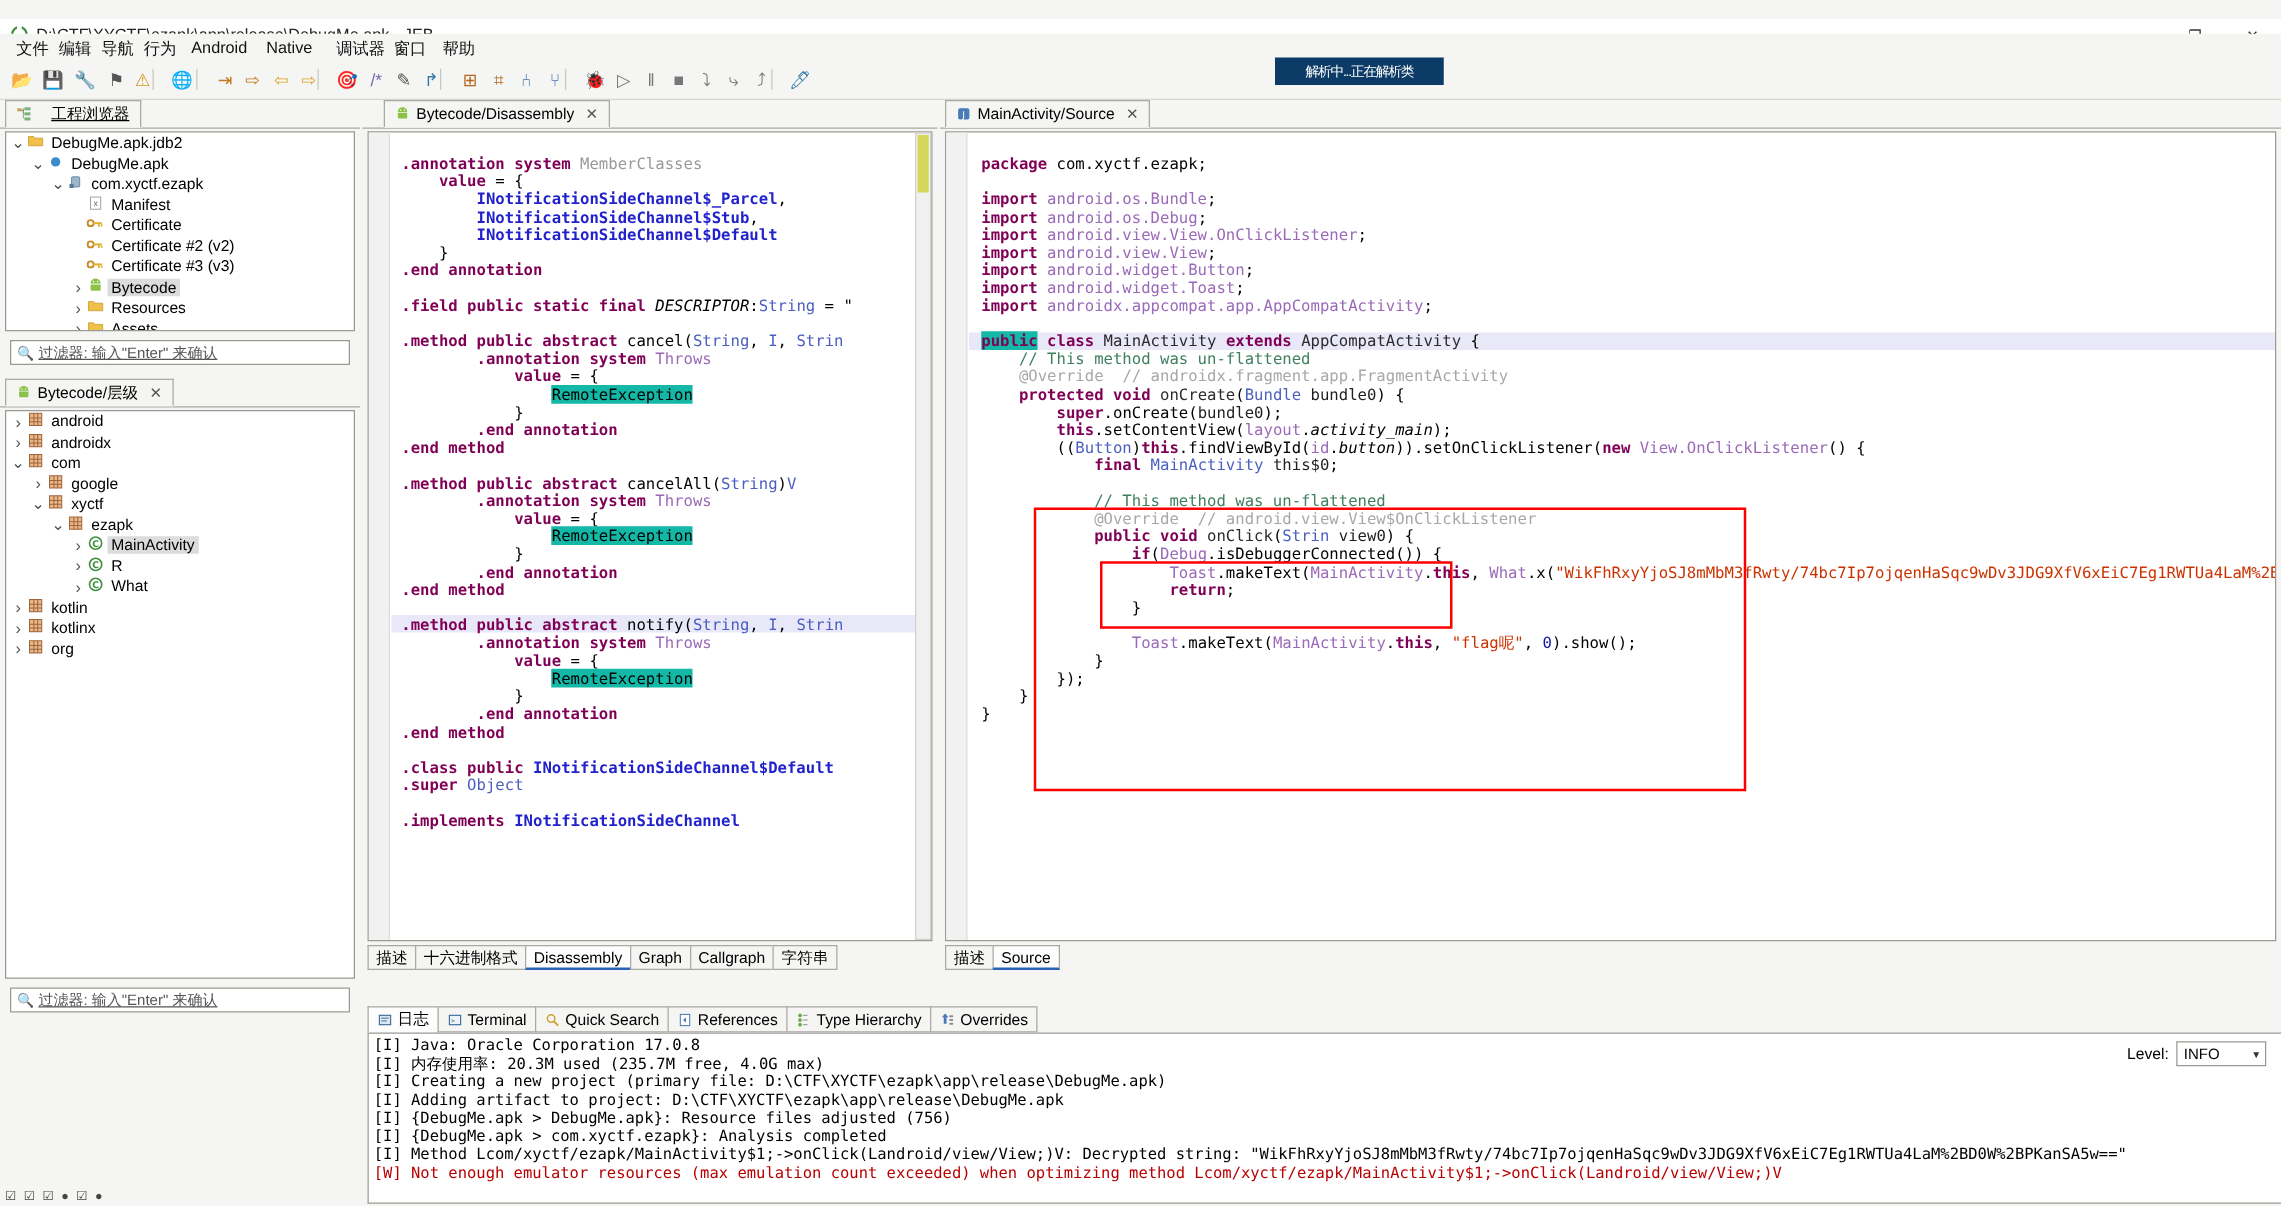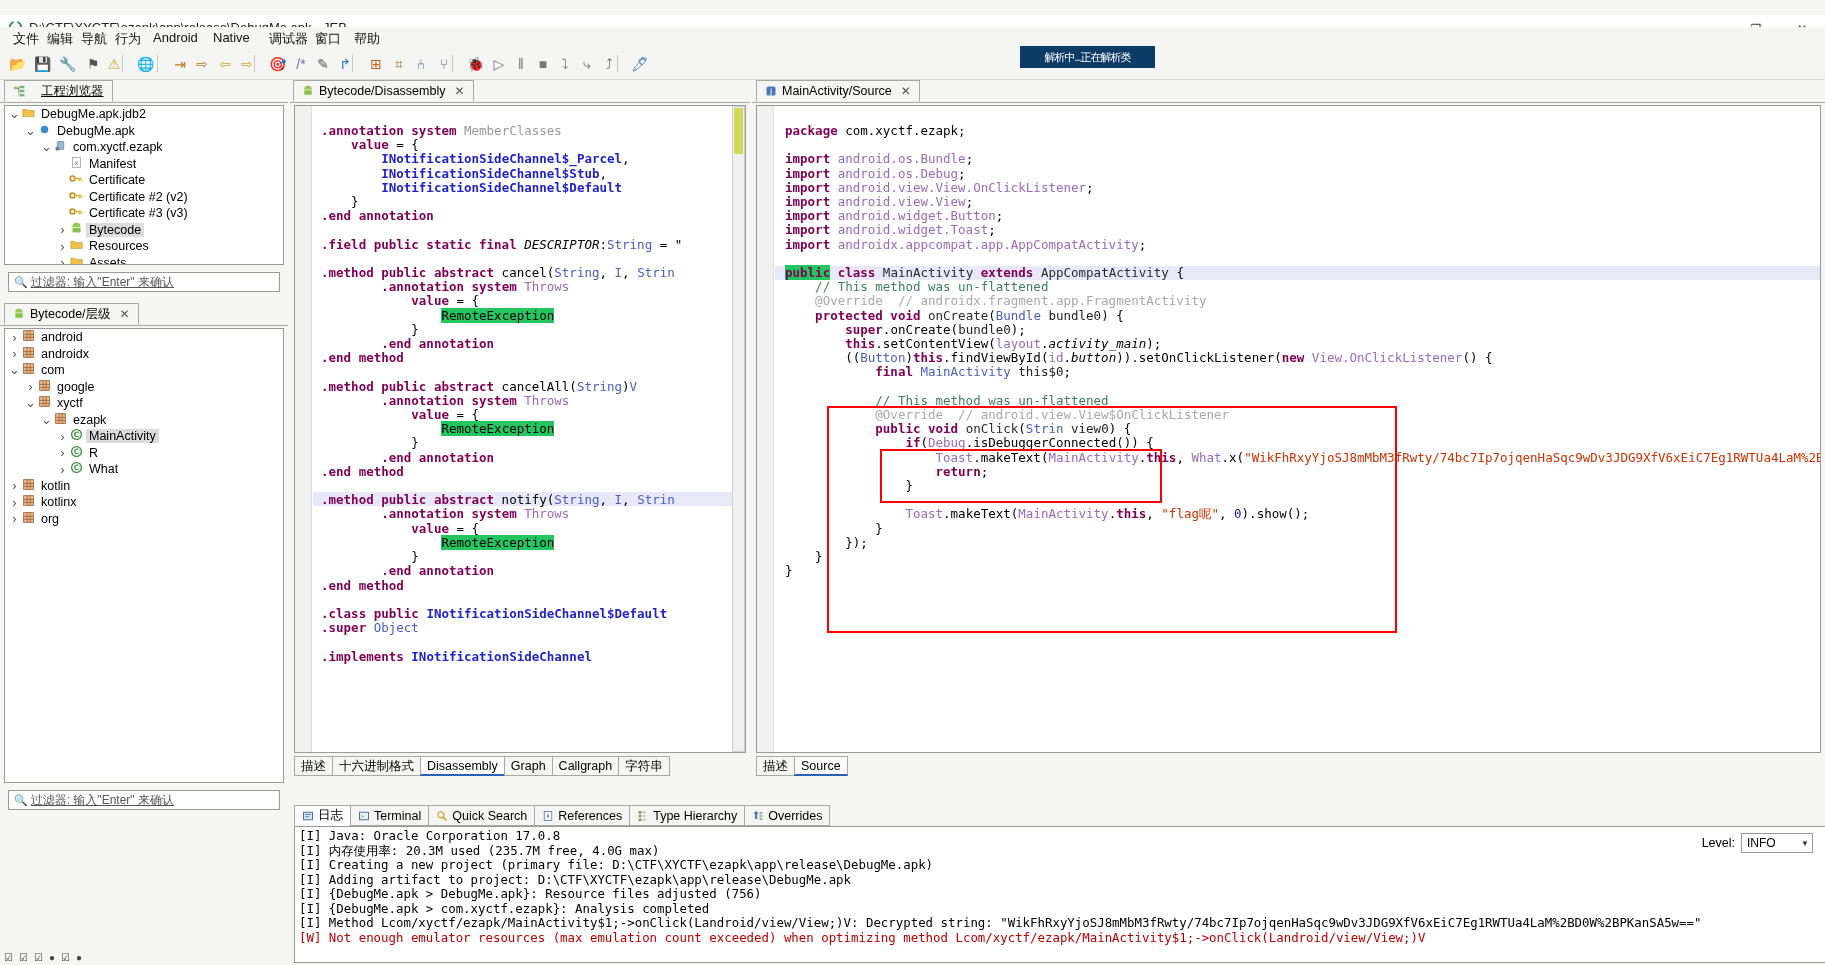--- a/index.html
+++ b/index.html
@@ -81,21 +81,21 @@
   .kw{color:#7f0055;font-weight:bold;}
   .ty{color:#4a5fbf;}
   .ty2{color:#9a6ab8;}
   .id{color:#1f1f1f;}
   .fn{color:#2b2b2b;}
   .cm{color:#3f7f5f;}
   .cm2{color:#a8a8a8;}
   .st{color:#cc3300;}
   .blu{color:#2222cc;font-weight:bold;}
   .gry{color:#999;}
-  .hl{background:#22c55e;}
+  .hl{background:#14b8a6;}
   .lblue{background:#e8e8f8;}
   .num{color:#1515a0;}
   .it{font-style:italic;}
   .wlog{color:#b80000;}
 
   .sb{position:absolute;background:#f0f0f0;border:1px solid #d0d0d0;}
   .sbthumb{position:absolute;background:#cdcdcd;}
   .statusbar{position:absolute;left:0;bottom:0;width:290px;height:16px;background:#f5f5f3;display:flex;align-items:center;gap:6px;padding-left:4px;font-size:10px;color:#444;}
 </style>
 </head>
@@ -417,21 +417,21 @@
       <span>☑</span>
       <span>☑</span>
       <span>☑</span>
       <span>●</span>
       <span>☑</span>
       <span>●</span>
     </div>
 
   <div class="panel" style="left:290px;top:80px;width:460px;height:723px;">
     <div class="ptabs">
-      <div class="ptab" style="left:3px;">
+      <div class="ptab" style="left:17px;">
         <svg width="12" height="12" viewBox="0 0 16 16">
           <path d="M3 7 h10 v5 a1 1 0 0 1 -1 1 h-8 a1 1 0 0 1 -1 -1 z" fill="#8bc34a"></path>
           <path d="M3 6 a5 5 0 0 1 10 0 z" fill="#8bc34a"></path>
           <circle cx="6" cy="4" r="0.7" fill="#fff"></circle>
             <circle cx="10" cy="4" r="0.7" fill="#fff"></circle>
         </svg>
         <span>Bytecode/Disassembly</span>
         <span class="x">✕</span>
       </div>
     </div>

